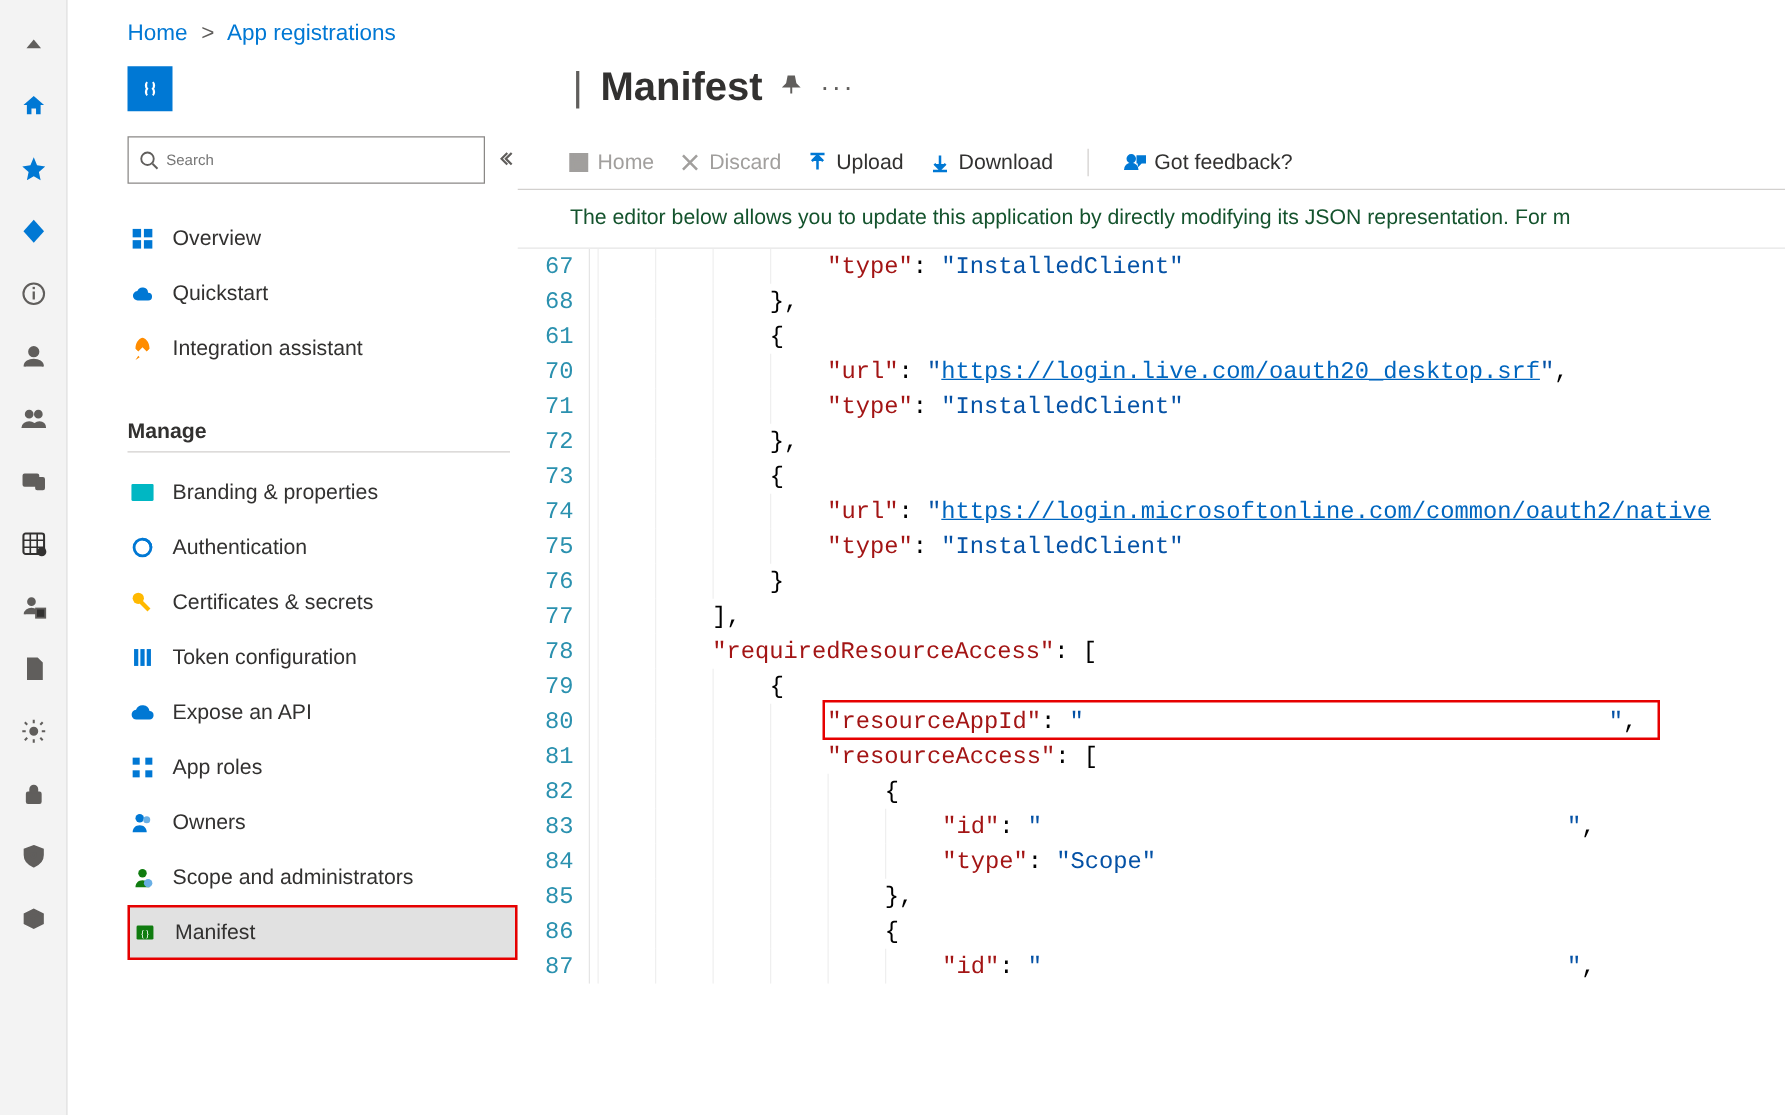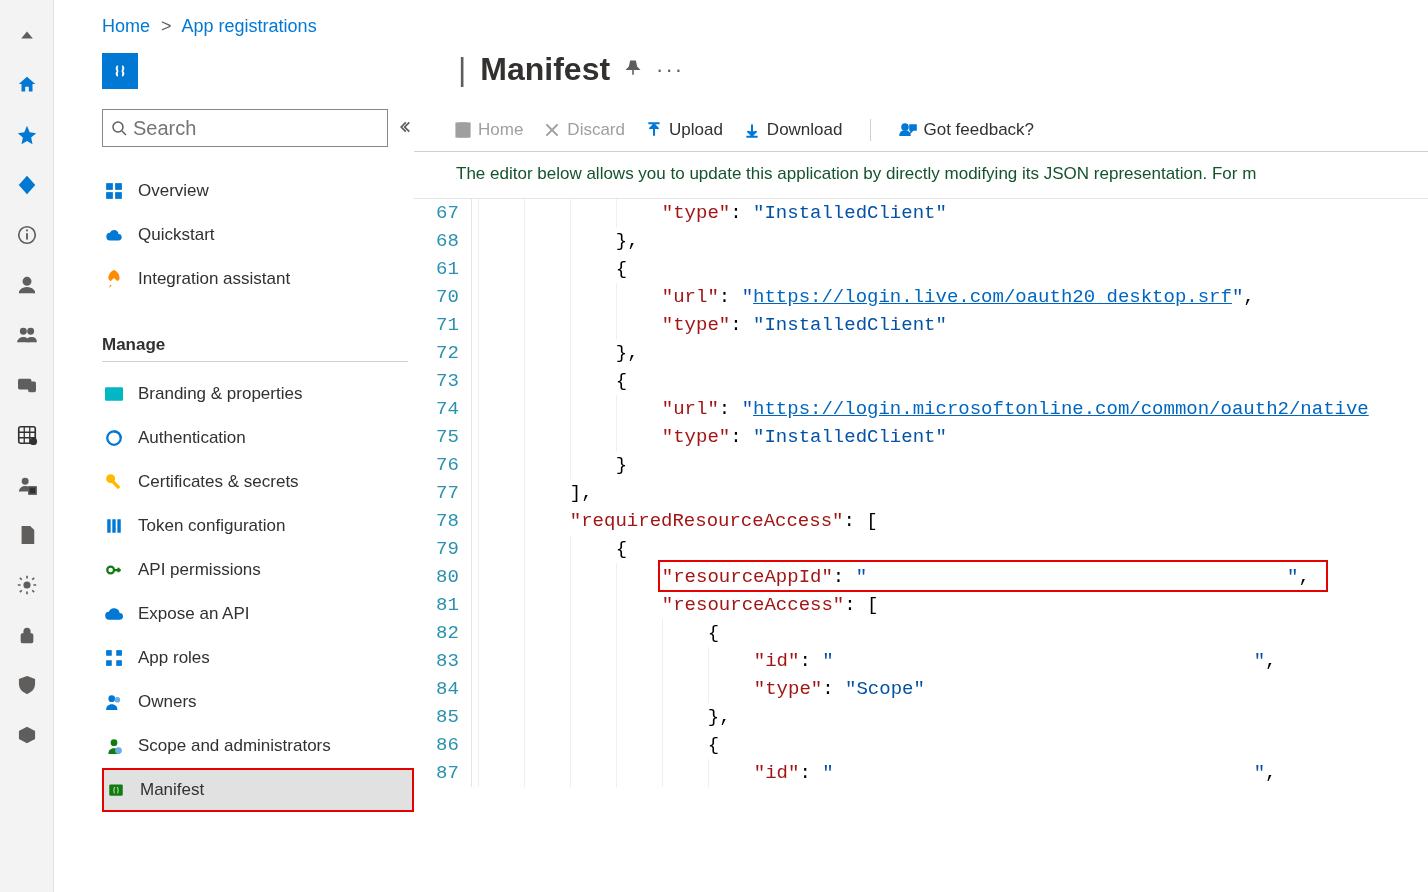--- a/index.html
+++ b/index.html
@@ -69,21 +69,21 @@
     display: flex;
     align-items: center;
     border: 1px solid #8a8886;
     width: 306px;
     height: 38px;
     padding: 0 8px;
   }
   .search svg { width: 16px; height: 16px; fill: #605e5c; margin-right: 6px; flex-shrink: 0; }
   .search input {
     border: none; outline: none;
-    font-size: 20px;
+    font-size: 12px;
     width: 100%;
     color: #0f766e;
   }
   .collapse-chevron svg { width: 14px; height: 14px; fill: #605e5c; cursor: pointer; }
 
   .nav { margin-top: 22px; }
   .nav-item {
     display: flex;
     align-items: center;
     height: 44px;
@@ -380,29 +380,20 @@
               <svg viewBox="0 0 16 16" fill="#0078d4">
                 <rect x="2" y="2" width="3" height="12"></rect>
                 <rect x="6.5" y="2" width="3" height="12"></rect>
                 <rect x="11" y="2" width="3" height="12"></rect>
               </svg>
             </span>
           <span>Token configuration</span>
         </div>
         <div class="nav-item">
           <span class="icon">
-              <svg viewBox="0 0 16 16" fill="none" stroke="#107c10" stroke-width="2">
-                <circle cx="5" cy="8" r="3"></circle>
-                <path d="M8 8h6M12 6v4"></path>
-              </svg>
-            </span>
-          <span>API permissions</span>
-        </div>
-        <div class="nav-item">
-          <span class="icon">
               <svg viewBox="0 0 16 16" fill="#0078d4">
                 <path d="M13 7a5 5 0 00-9.6-1A3.5 3.5 0 004 13h9a3 3 0 000-6z"></path>
               </svg>
             </span>
           <span>Expose an API</span>
         </div>
         <div class="nav-item">
           <span class="icon">
               <svg viewBox="0 0 16 16" fill="#0078d4">
                 <rect x="1" y="1" width="5" height="5"></rect>

